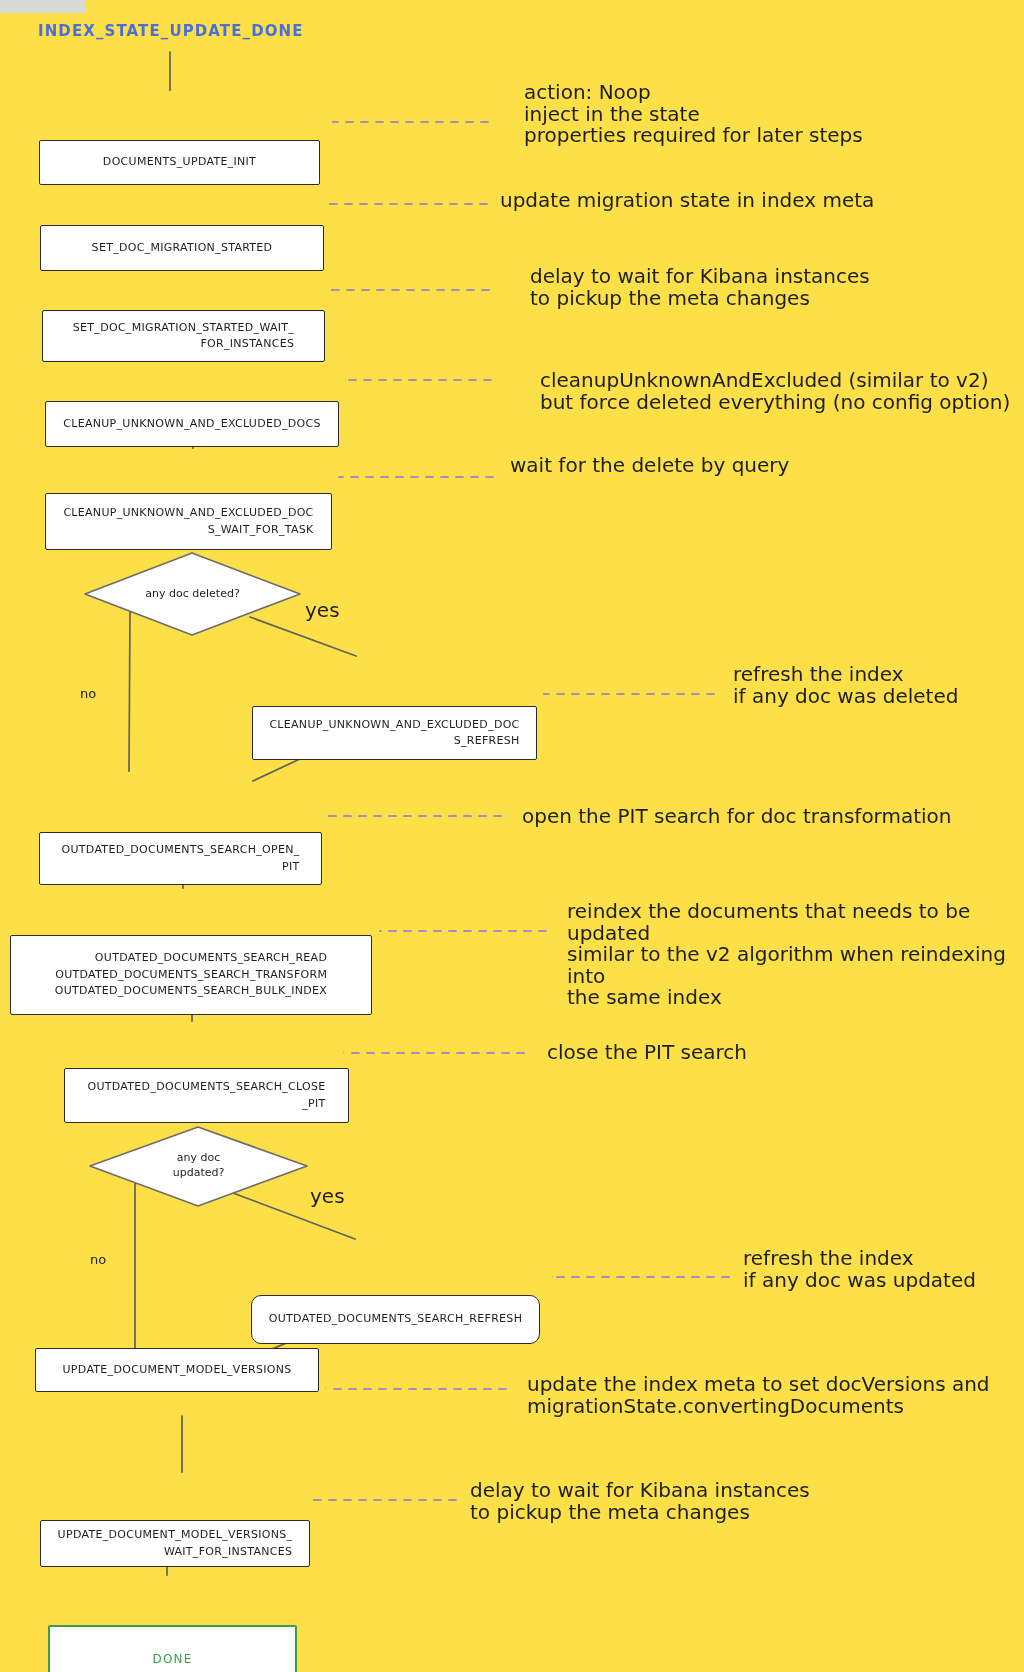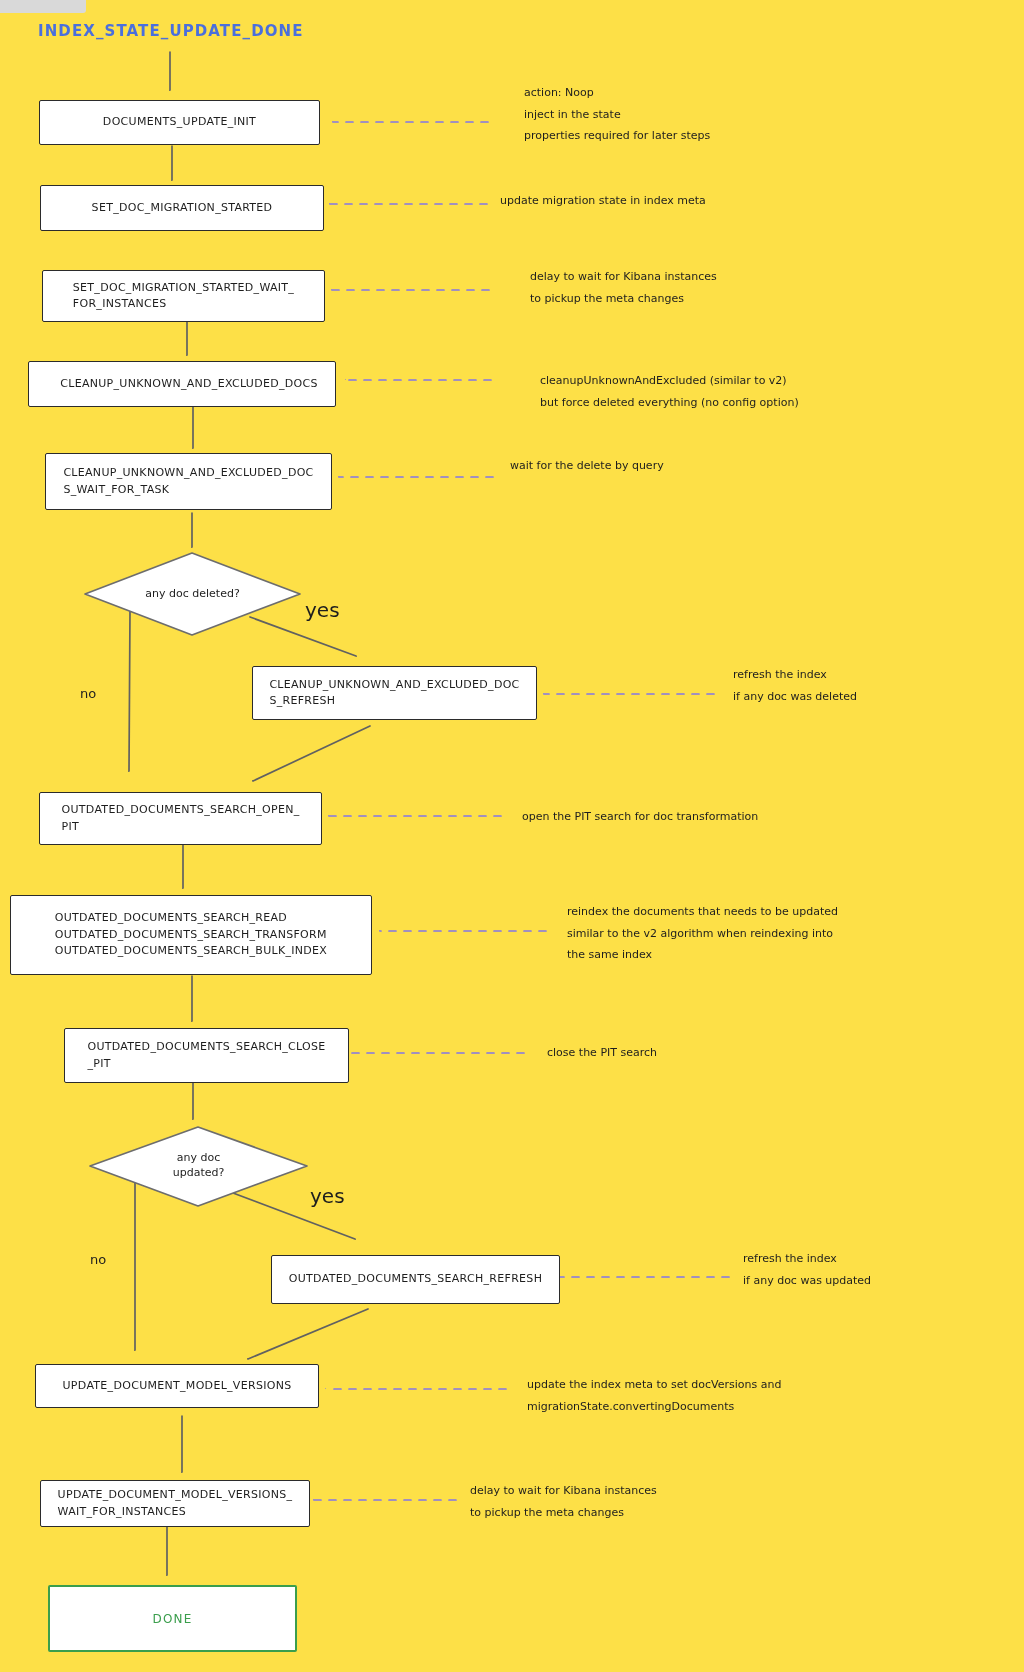--- a/index.html
+++ b/index.html
@@ -13,29 +13,29 @@
   html,body{margin:0;padding:0;background:#ffffff;}
   body{font-family:"DejaVu Sans","Liberation Sans",sans-serif;color:var(--text);}
   .canvas{position:relative;width:1024px;height:1672px;background:#fde047;overflow:hidden;}
   svg.edges{position:absolute;left:0;top:0;width:1024px;height:1672px;}
   .flow{stroke:var(--flow-line);stroke-width:1.7;fill:none;stroke-linecap:round;}
   .dash{stroke:var(--annotation-arrow);stroke-width:1.7;fill:none;stroke-linecap:round;stroke-dasharray:7 8;}
   .ah{stroke:var(--flow-line);fill:none;stroke-width:1.7;stroke-linecap:round;stroke-linejoin:round;}
   .ahv{stroke:var(--annotation-arrow);fill:none;stroke-width:1.7;stroke-linecap:round;stroke-linejoin:round;}
   .diamond{stroke:#6d6d6d;stroke-width:1.7;fill:#ffffff;stroke-linejoin:round;}
   .node{position:absolute;border:1.8px solid var(--node-border);border-radius:2px;background:#ffffff;
-        display:flex;align-items:center;justify-content:center;text-align:left;
-        font-size:11px;letter-spacing:0.3px;line-height:1.5;white-space:pre-line;color:var(--text);}
+        display:flex;align-items:center;justify-content:center;text-align:right;
+        font-size:11px;letter-spacing:0.3px;line-height:1.5;white-space:pre-line;color:var(--text);margin-top:40px;}
   .node.done{border:2.5px solid var(--done-green);color:var(--done-green);font-size:12px;letter-spacing:1.2px;}
   .decision-label{position:absolute;display:flex;align-items:center;justify-content:center;text-align:center;
         font-size:11px;line-height:1.35;white-space:pre-line;color:var(--text);}
   .edge-label{position:absolute;color:var(--text);}
   .edge-label.yes{font-size:20px;}
   .edge-label.no{font-size:13px;}
-  .annotation{position:absolute;font-size:11px;line-height:21.5px;white-space:pre-line;color:var(--text);}
+  .annotation{position:absolute;font-size:20px;line-height:21.5px;white-space:pre-line;color:var(--text);}
   .title{position:absolute;left:38px;top:22px;font-size:15px;font-weight:bold;letter-spacing:1.1px;color:var(--title-blue);}
   .corner-artifact{position:absolute;left:0;top:0;width:86px;height:13px;background:#d9d9d9;border-radius:0 0 3px 0;}
 </style>
 </head>
 <body>
 
 <div class="canvas">
 
   <svg class="edges" viewBox="0 0 1024 1672">
     <defs>
@@ -82,34 +82,34 @@
   </svg>
 
   <div class="corner-artifact"></div>
 
   <div class="title">INDEX_STATE_UPDATE_DONE</div>
 
   <div class="node" style="left:39px;top:100px;width:279px;height:43px;">DOCUMENTS_UPDATE_INIT</div>
   <div class="node" style="left:40px;top:185px;width:282px;height:44px;">SET_DOC_MIGRATION_STARTED</div>
   <div class="node" style="left:42px;top:270px;width:281px;height:50px;">SET_DOC_MIGRATION_STARTED_WAIT_
 FOR_INSTANCES</div>
-  <div class="node" style="left:28px;top:361px;width:292px;height:44px;padding-left:14px;">CLEANUP_UNKNOWN_AND_EXCLUDED_DOCS</div>
+  <div class="node" style="left:45px;top:361px;width:292px;height:44px;">CLEANUP_UNKNOWN_AND_EXCLUDED_DOCS</div>
   <div class="node" style="left:45px;top:453px;width:285px;height:55px;">CLEANUP_UNKNOWN_AND_EXCLUDED_DOC
 S_WAIT_FOR_TASK</div>
   <div class="node" style="left:252px;top:666px;width:283px;height:52px;">CLEANUP_UNKNOWN_AND_EXCLUDED_DOC
 S_REFRESH</div>
   <div class="node" style="left:39px;top:792px;width:281px;height:51px;">OUTDATED_DOCUMENTS_SEARCH_OPEN_
 PIT</div>
   <div class="node" style="left:10px;top:895px;width:360px;height:78px;">OUTDATED_DOCUMENTS_SEARCH_READ
 OUTDATED_DOCUMENTS_SEARCH_TRANSFORM
 OUTDATED_DOCUMENTS_SEARCH_BULK_INDEX</div>
   <div class="node" style="left:64px;top:1028px;width:283px;height:53px;">OUTDATED_DOCUMENTS_SEARCH_CLOSE
 _PIT</div>
-  <div class="node" style="left:271px;top:1255px;width:287px;height:47px;">OUTDATED_DOCUMENTS_SEARCH_REFRESH</div>
-  <div class="node" style="left:35px;top:1364px;width:282px;height:42px;">UPDATE_DOCUMENT_MODEL_VERSIONS</div>
+  <div class="node" style="left:251px;top:1255px;width:287px;height:47px;border-radius:10px;">OUTDATED_DOCUMENTS_SEARCH_REFRESH</div>
+  <div class="node" style="left:35px;top:1308px;width:282px;height:42px;">UPDATE_DOCUMENT_MODEL_VERSIONS</div>
   <div class="node" style="left:40px;top:1480px;width:268px;height:45px;">UPDATE_DOCUMENT_MODEL_VERSIONS_
 WAIT_FOR_INSTANCES</div>
   <div class="node done" style="left:48px;top:1585px;width:245px;height:63px;">DONE</div>
 
   <div class="decision-label" style="left:85px;top:556px;width:215px;height:76px;">any doc deleted?</div>
   <div class="decision-label" style="left:90px;top:1128px;width:217px;height:76px;">any doc
 updated?</div>
 
   <div class="edge-label yes" style="left:305px;top:598px;">yes</div>
   <div class="edge-label no" style="left:80px;top:686px;">no</div>

